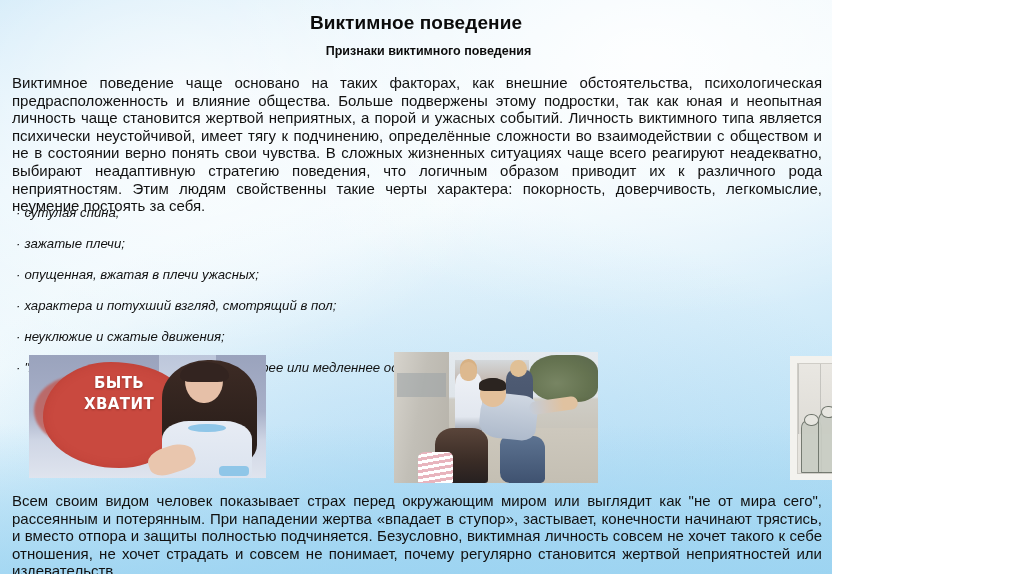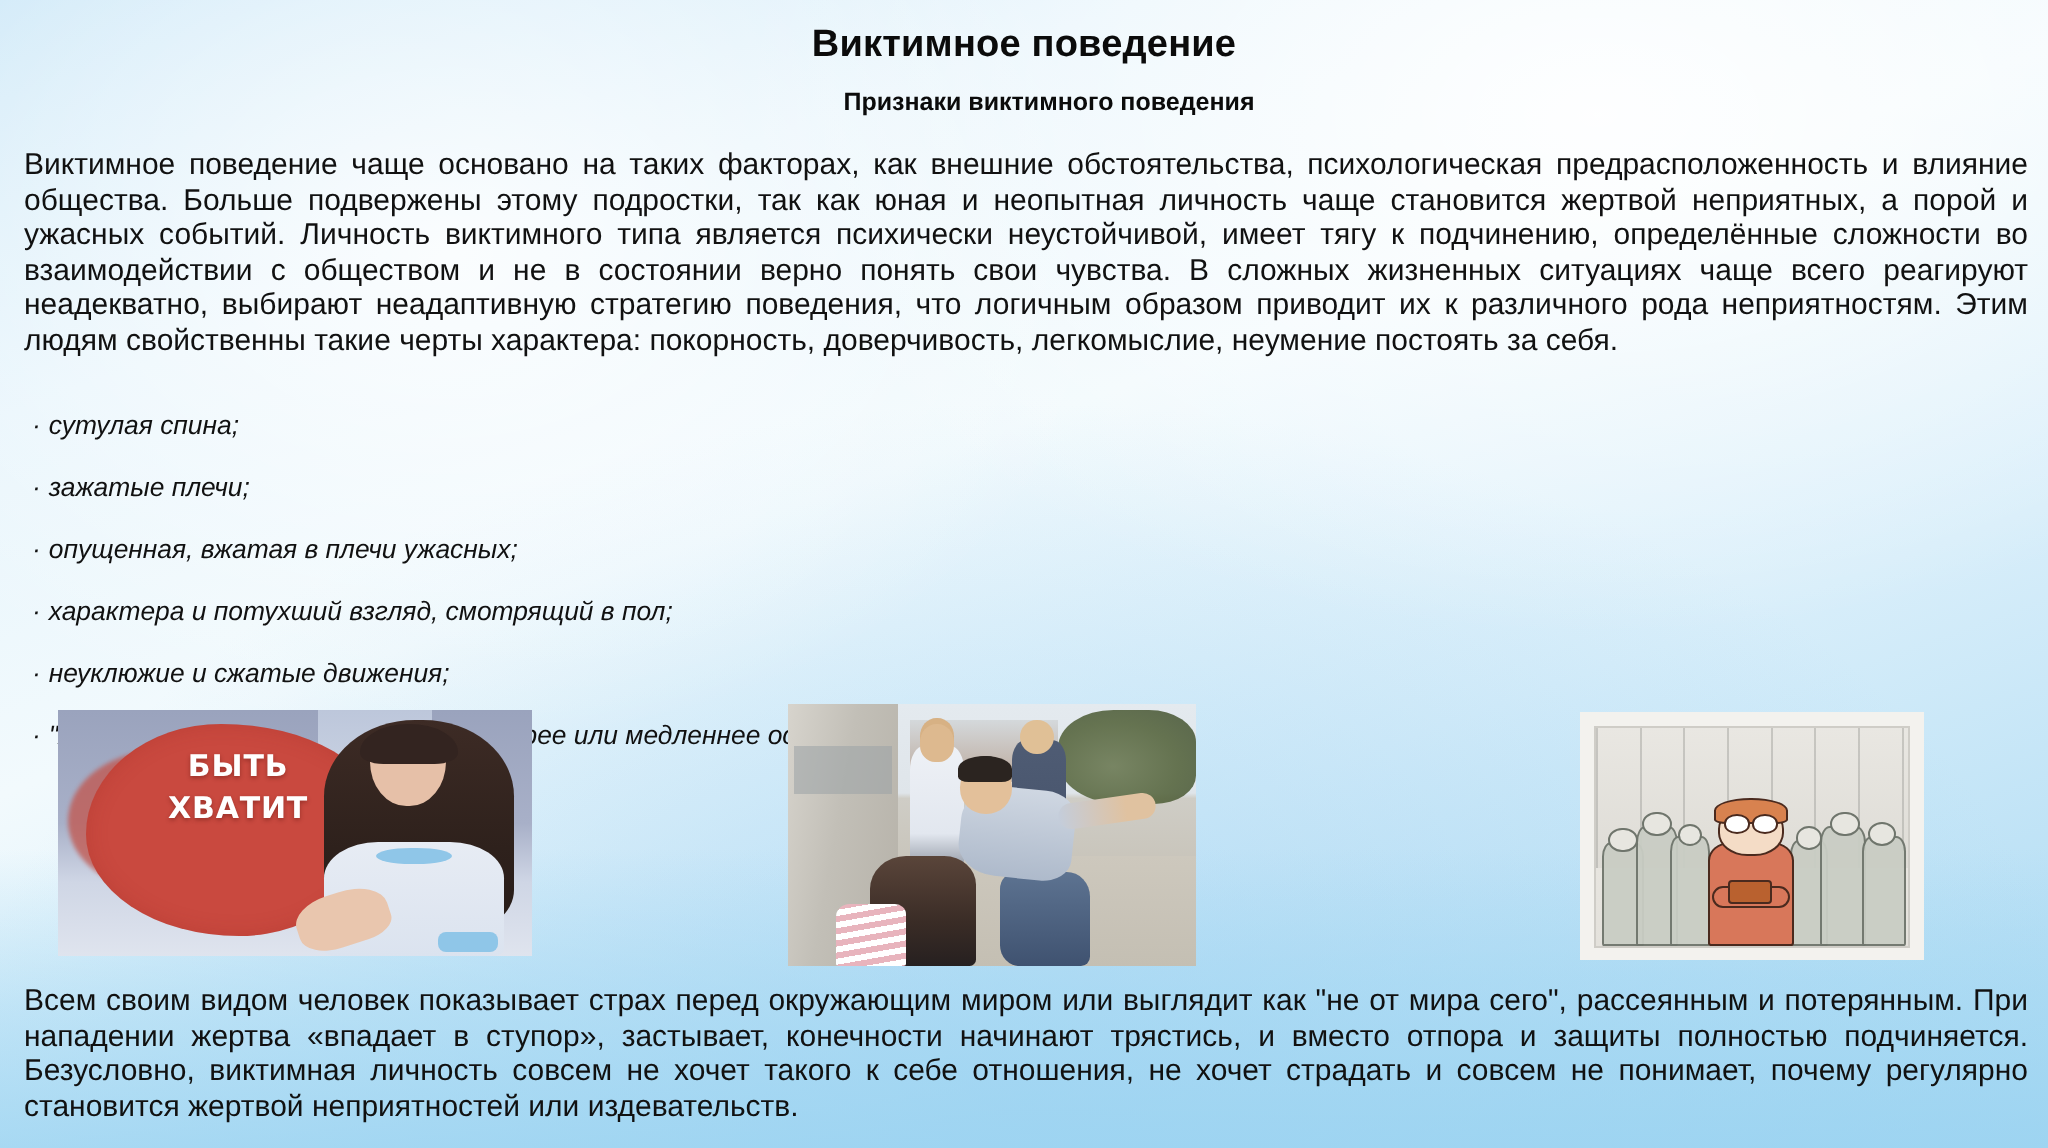--- a/index.html
+++ b/index.html
@@ -11,21 +11,21 @@
     width: 1024px;
     height: 574px;
     overflow: hidden;
     font-family: "Liberation Sans", "DejaVu Sans", sans-serif;
     color: #101010;
   }
 
   
   .slide {
     position: relative;
-    width: 1024px;
+    width: 832px;
     height: 574px;
     box-sizing: border-box;
     background:
       radial-gradient(ellipse 700px 420px at 78% 10%, rgba(255,255,255,0.92) 0%, rgba(255,255,255,0.0) 62%),
       radial-gradient(ellipse 520px 380px at 22% 22%, rgba(255,255,255,0.80) 0%, rgba(255,255,255,0.0) 65%),
       radial-gradient(ellipse 760px 500px at 50% 96%, rgba(150,205,240,0.55) 0%, rgba(150,205,240,0.0) 70%),
       linear-gradient(160deg, #cfe9f8 0%, #e8f5fc 22%, #f2fafd 42%, #d8eefa 66%, #b9e0f5 88%, #abd9f2 100%);
     overflow: hidden;
   }
   .slide::after {

